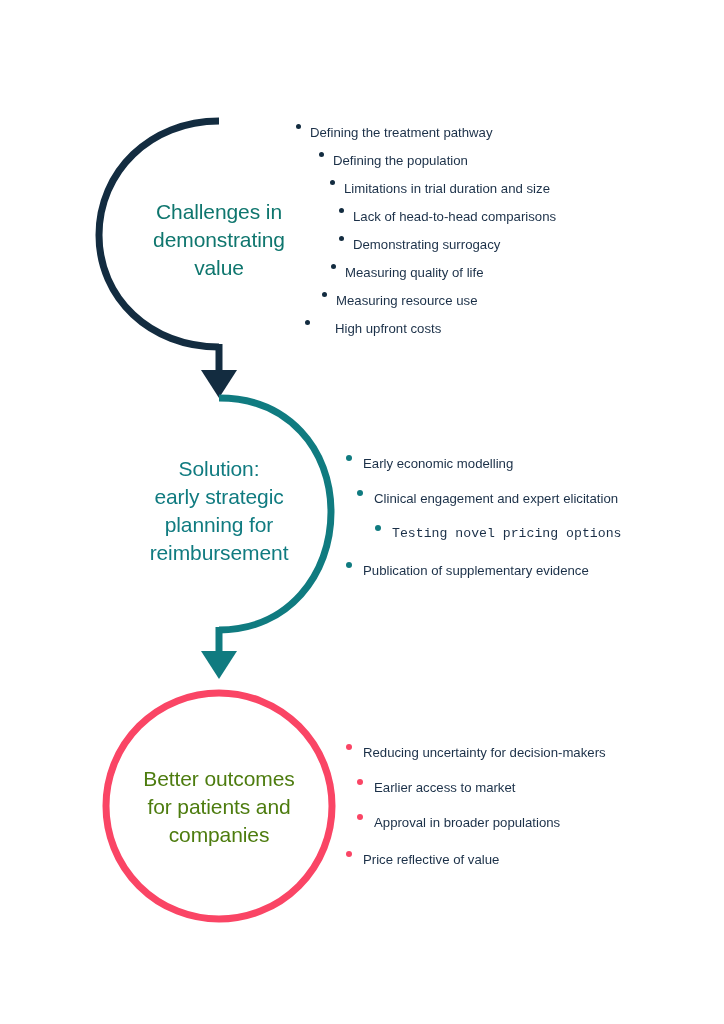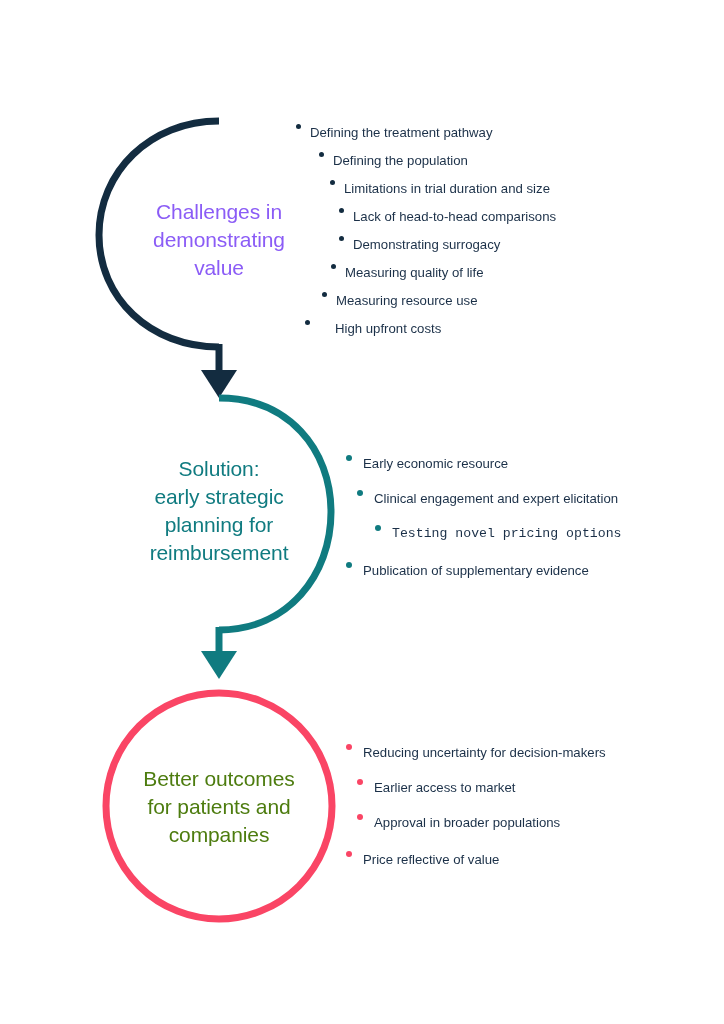--- a/index.html
+++ b/index.html
@@ -30,21 +30,21 @@
 
   
   .center-label {
     position: absolute;
     text-align: center;
     line-height: 28px;
     white-space: pre-line;
     letter-spacing: -0.1px;
   }
   .center-label.navy {
-    color: #8b5cf6;
+    color: #0f766e;
     font-size: 21px;
     left: 119px;
     top: 198px;
     width: 200px;
   }
   .center-label.teal {
     color: #107b80;
     font-size: 21px;
     left: 114px;
     top: 455px;
@@ -175,21 +175,21 @@
 
 <div class="stage">
   <div class="center-label teal">Solution:
 early strategic
 planning for
 reimbursement</div>
 
   <div class="bullet-list g2">
     <div class="bullet-row" style="left:346px; top:455px;">
       <span class="bullet-dot"></span>
-      <span class="bullet-text">Early economic resource</span>
+      <span class="bullet-text">Early economic modelling</span>
     </div>
     <div class="bullet-row" style="left:357px; top:490px;">
       <span class="bullet-dot"></span>
       <span class="bullet-text">Clinical engagement and expert elicitation</span>
     </div>
     <div class="bullet-row" style="left:375px; top:525px;font-family:Liberation Mono, monospace;">
       <span class="bullet-dot"></span>
       <span class="bullet-text">Testing novel pricing options</span>
     </div>
     <div class="bullet-row" style="left:346px; top:562px;">

